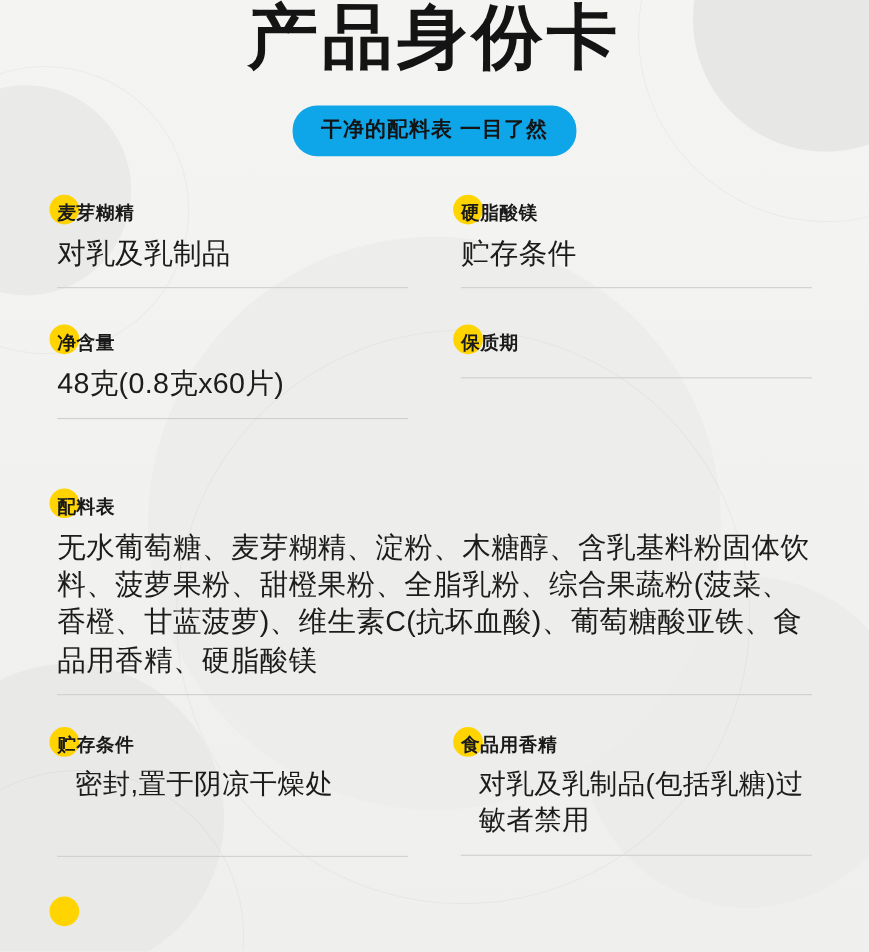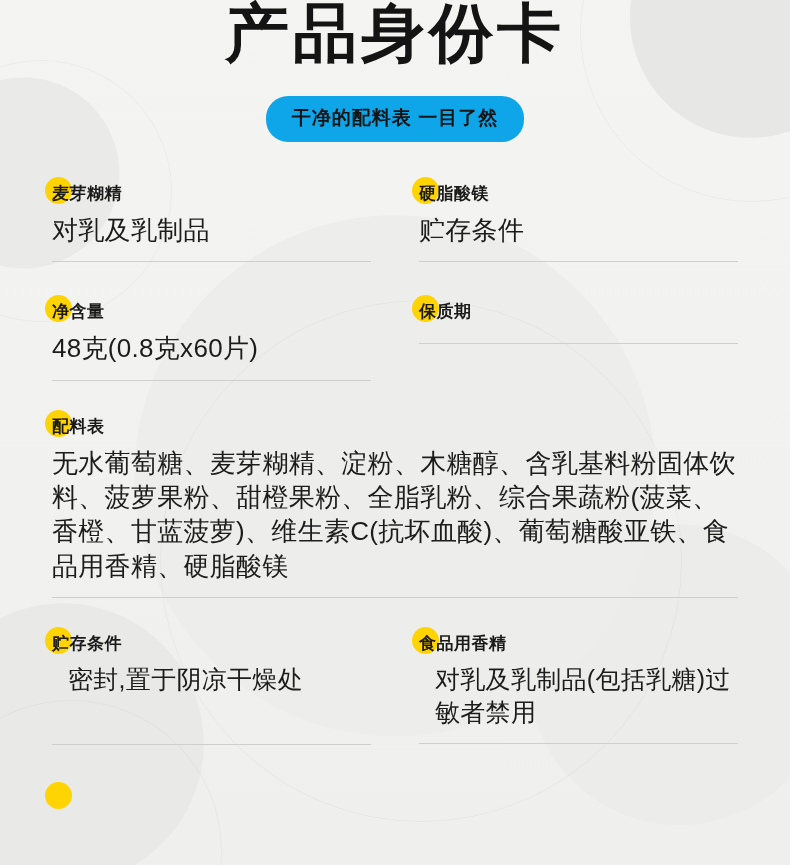--- a/index.html
+++ b/index.html
@@ -82,21 +82,21 @@
   .row {
     display: flex;
     gap: 48px;
   }
   .cell {
     flex: 1 1 0;
     min-width: 0;
     position: relative;
     padding-bottom: 8px;
   }
-  .cell.full { flex: 1 1 100%; }
+  .cell.full { flex: 1 1 100%; margin-top: 34px; }
 
   .label-wrap {
     position: relative;
     display: inline-block;
     margin-bottom: 6px;
   }
   .label-dot {
     position: absolute;
     left: -7px;
     top: -5px;

